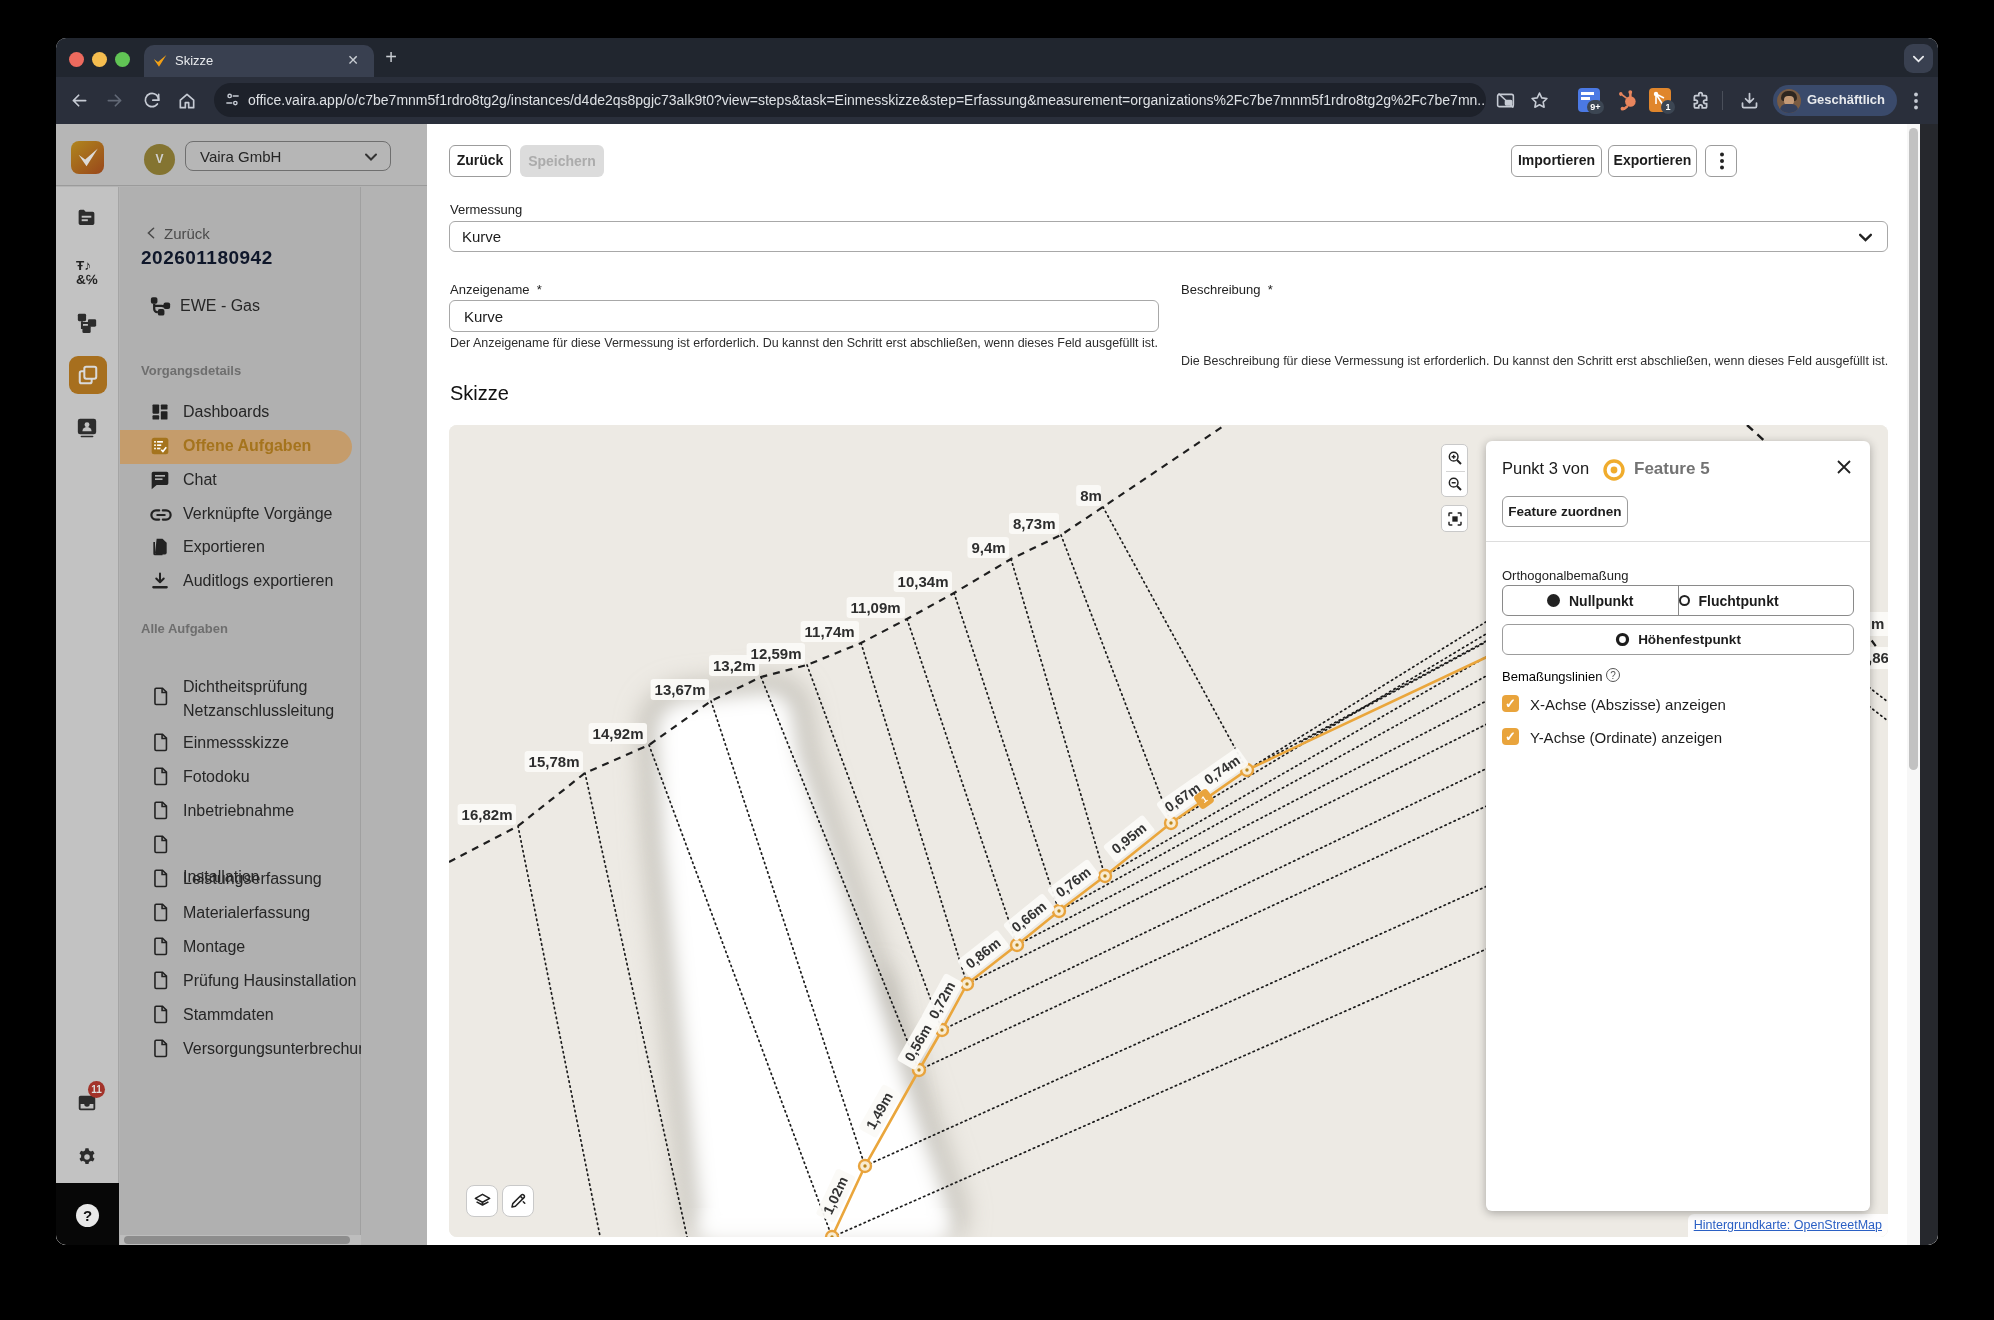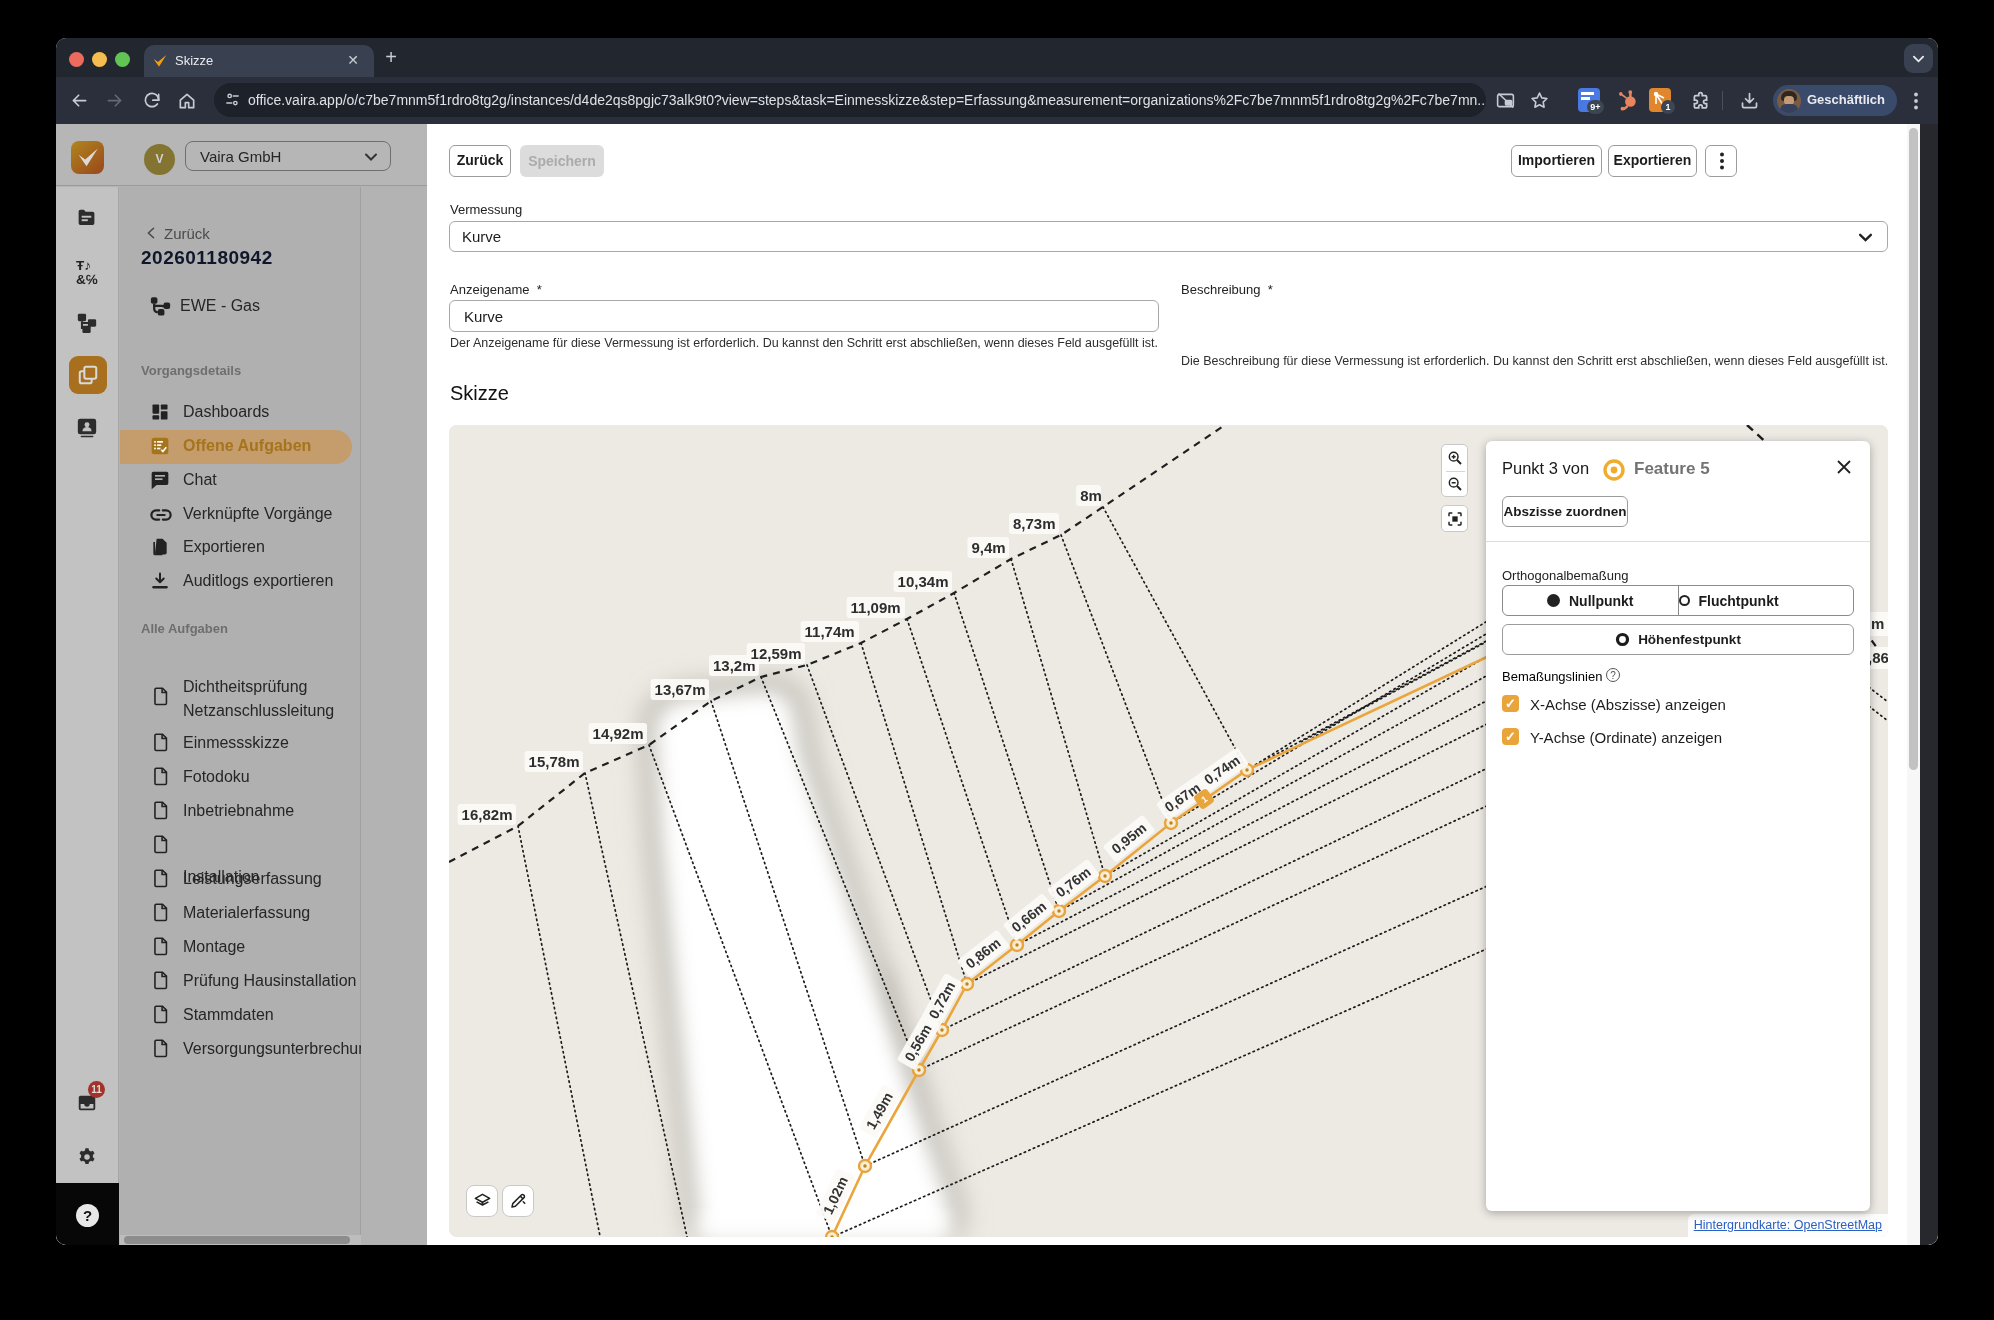--- a/index.html
+++ b/index.html
@@ -530,21 +530,21 @@
 <div class="dialog">
         <div style="position:absolute;left:16px;top:18px;font-size:16.5px;font-weight:normal;color:#1b1b1b">Punkt&nbsp;3&nbsp;von</div>
         <svg width="26" height="26" viewBox="0 0 26 26" style="position:absolute;left:115px;top:16px">
           <circle cx="13" cy="13" r="9" fill="#fff" stroke="#f0ac2d" stroke-width="3.4"></circle>
           <circle cx="13" cy="13" r="3.4" fill="#f0ac2d"></circle>
         </svg>
         <div style="position:absolute;left:148px;top:18px;font-size:17px;font-weight:bold;color:#737373">Feature 5</div>
         <svg width="16" height="16" viewBox="0 0 16 16" style="position:absolute;right:18px;top:18px">
           <path d="M2 2 L14 14 M14 2 L2 14" stroke="#222" stroke-width="1.8"></path>
         </svg>
-        <div class="dlgbtn" style="left:16px;top:55px;width:126px;height:31px">Abszisse zuordnen</div>
+        <div class="dlgbtn" style="left:16px;top:55px;width:126px;height:31px">Feature zuordnen</div>
         <div style="position:absolute;left:0;top:100px;width:100%;height:1px;background:#ddd"></div>
         <div style="position:absolute;left:16px;top:127px;font-size:13px;color:#222">Orthogonalbemaßung</div>
         <div style="position:absolute;left:16px;top:144px;width:352px;height:31px;border:1.5px solid #8a8a8a;border-radius:6px;display:flex">
 <div style="flex:1;border-right:1.5px solid #8a8a8a;display:flex;align-items:center;justify-content:center;font-weight:bold;font-size:14px;color:#1c1c1c"><span style="width:13px;height:13px;border-radius:50%;background:#222;margin-right:9px"></span>Nullpunkt</div>
 <div style="flex:1;display:flex;align-items:center;font-weight:bold;font-size:14px;color:#1c1c1c"><span style="width:11px;height:11px;border-radius:50%;border:2px solid #222;margin-right:9px"></span>Fluchtpunkt</div>
         </div>
         <div class="dlgbtn" style="left:16px;top:183px;width:352px;height:31px"><svg width="15" height="15" viewBox="0 0 15 15" style="margin-right:8px">
             <circle cx="7.5" cy="7.5" r="5" fill="none" stroke="#1c1c1c" stroke-width="3.2"></circle>
           </svg>Höhenfestpunkt</div>
         <div style="position:absolute;left:16px;top:228px;font-size:13px;color:#000000">Bemaßungslinien</div>

